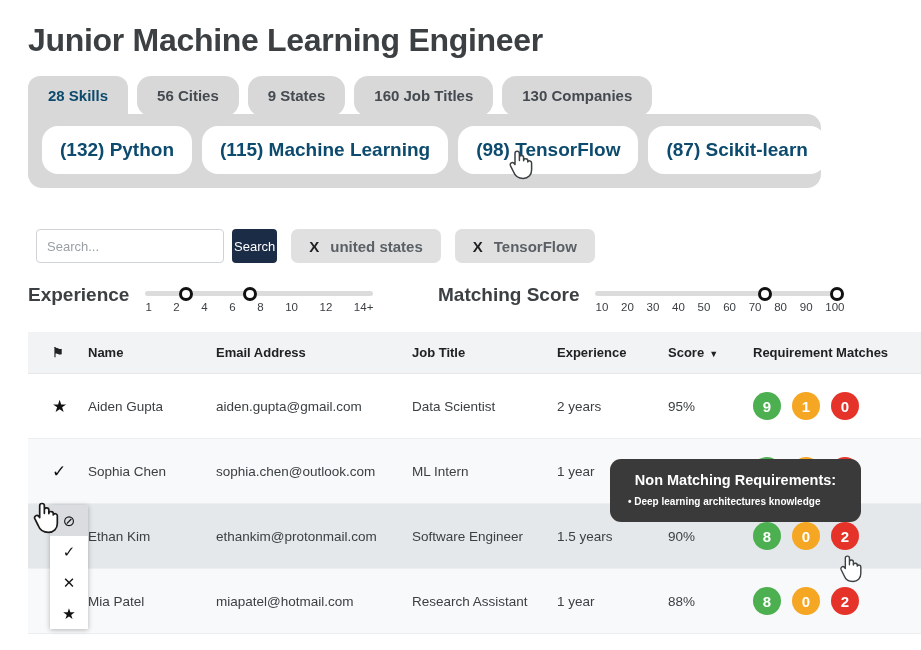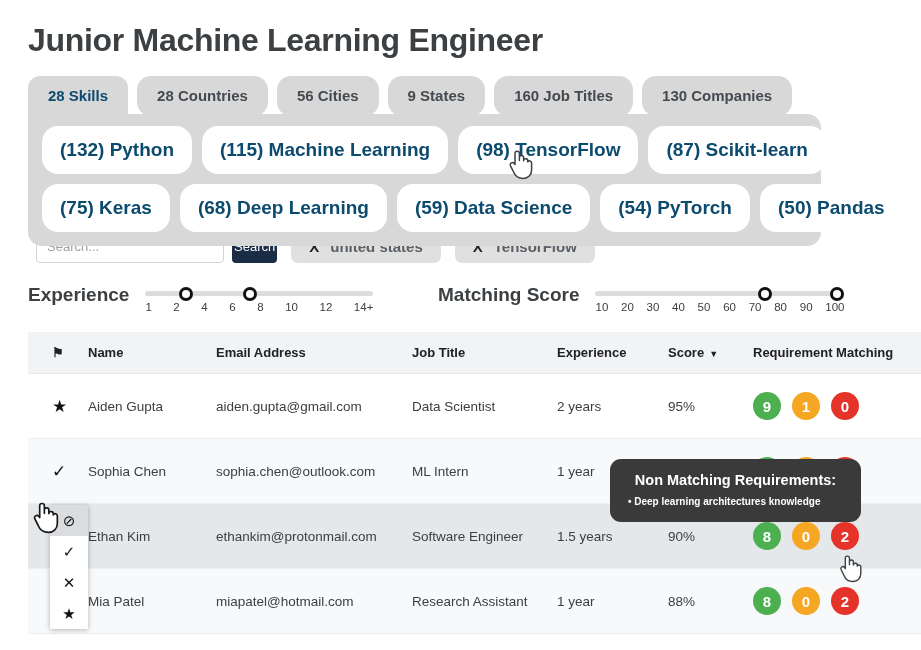--- a/index.html
+++ b/index.html
@@ -196,39 +196,31 @@
 </head>
 <body>
 
 <div id="root">
 
   <div class="page-title">Junior Machine Learning Engineer</div>
 
   <div class="facet-wrap">
     <div class="facet-tabs" id="facet-tabs">
         <button class="facet-tab active">28 Skills</button>
-        <button class="facet-tab">28 Countries</button>
         <button class="facet-tab">56 Cities</button>
         <button class="facet-tab">9 States</button>
         <button class="facet-tab">160 Job Titles</button>
         <button class="facet-tab">130 Companies</button>
       </div>
     <div class="facet-panel">
       <div class="chip-row" id="chip-row-1">
           <button class="chip">(132) Python</button>
           <button class="chip">(115) Machine Learning</button>
           <button class="chip">(98) TensorFlow</button>
           <button class="chip">(87) Scikit-learn</button>
-        </div>
-      <div class="chip-row" id="chip-row-2">
-          <button class="chip">(75) Keras</button>
-          <button class="chip">(68) Deep Learning</button>
-          <button class="chip">(59) Data Science</button>
-          <button class="chip">(54) PyTorch</button>
-          <button class="chip">(50) Pandas</button>
         </div>
     </div>
   </div>
 
   <div class="search-row">
     <input class="search-input" type="text" placeholder="Search..." style="">
     <button class="search-btn">Search</button>
     <div id="active-filters" style="display:flex;">
         <div class="filter-chip">
           <span class="x">X</span>
@@ -290,21 +282,21 @@
           <th class="col-flag">
             <span>⚑</span>
           </th>
           <th class="col-name">Name</th>
           <th class="col-email">Email Address</th>
           <th class="col-job">Job Title</th>
           <th class="col-exp">Experience</th>
           <th class="col-score">
             <span>Score</span><span class="sort-caret">▼</span>
           </th>
-          <th class="col-req">Requirement Matching</th>
+          <th class="col-req">Requirement Matches</th>
         </tr>
       </thead>
       <tbody id="table-body">
           <tr class="odd">
             <td class="col-flag"><span class="flag-cell">★</span></td>
             <td class="col-name">Aiden Gupta</td>
             <td class="col-email">aiden.gupta@gmail.com</td>
             <td class="col-job">Data Scientist</td>
             <td class="col-exp">2 years</td>
             <td class="col-score">95%</td>

